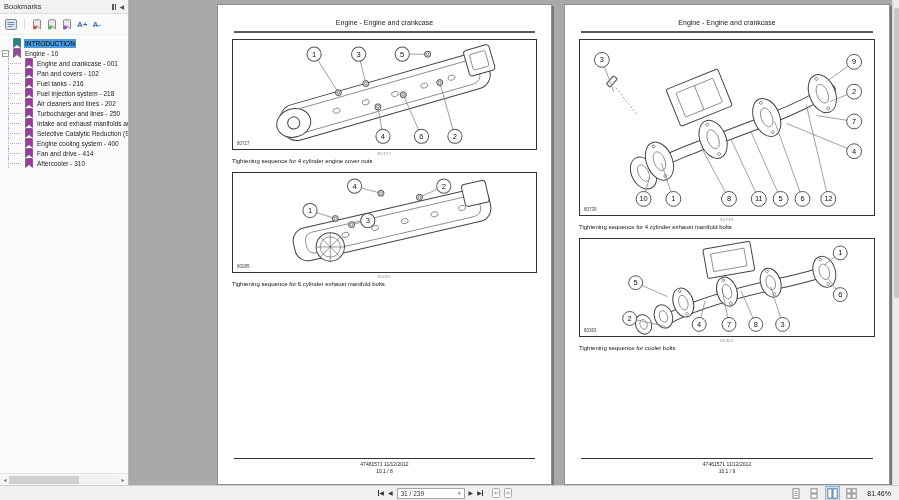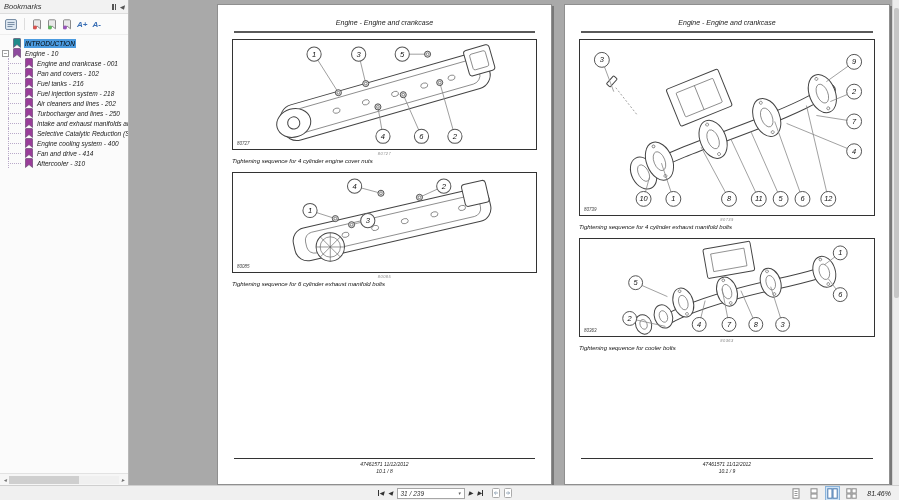--- a/index.html
+++ b/index.html
@@ -1,17 +1,17 @@
 <!DOCTYPE html>
 <html><head>
 <meta charset="utf-8">
 <style>
   * { box-sizing: border-box; margin: 0; padding: 0; }
   html,body { width:899px; height:500px; overflow:hidden; font-family:"Liberation Sans",sans-serif; }
-  .app { width:899px; height:500px; display:flex; flex-direction:column; background:#a9a9a9;font-style:italic; }
+  .app { width:899px; height:500px; display:flex; flex-direction:column; background:#a9a9a9; }
   .main { flex:1; min-height:0; display:flex; }
 
   
   .sidebar { width:129px; background:#fbfbfb; border-right:1px solid #b8b8b8; display:flex; flex-direction:column; }
   .sb-header { height:14px; background:#f2f2f2; border-bottom:1px solid #ddd; display:flex; align-items:center; justify-content:space-between; padding:0 4px; font-size:7.5px; color:#333; }
   .sb-header-icons { display:flex; align-items:center; gap:3px; }
   .pin { display:inline-flex; gap:1px; cursor:pointer; }
   .pin i { display:block; width:1.5px; height:6px; background:#555; }
   .collapse { font-size:6px; color:#555; cursor:pointer; line-height:6px; }
   .sb-toolbar { height:21px; display:flex; align-items:center; gap:5px; padding:0 5px; border-bottom:1px solid #eee; }

